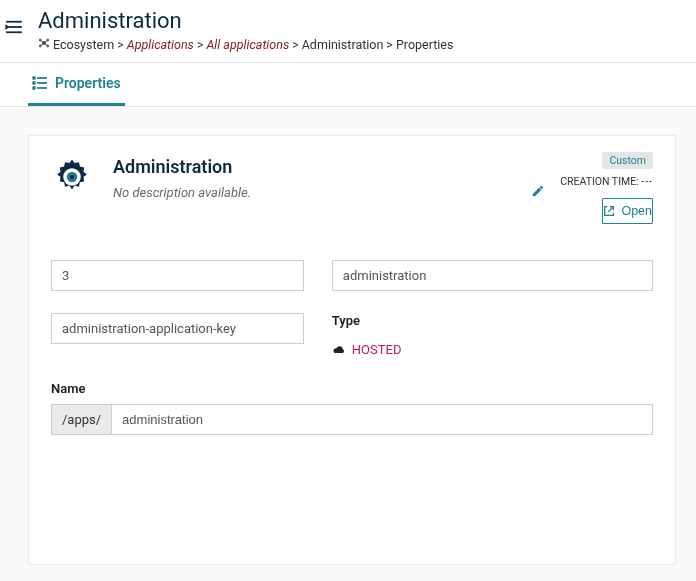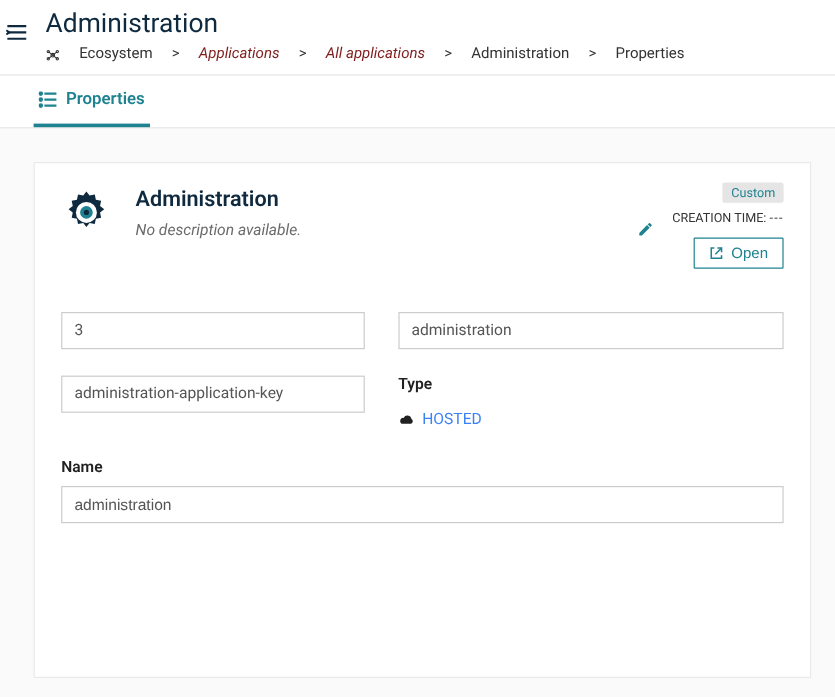--- a/index.html
+++ b/index.html
@@ -31,22 +31,22 @@
   .page-title {
     font-size: 22px;
     font-weight: 400;
     color: #0f2a3f;
     margin: 2px 0 4px 0;
   }
   .breadcrumb {
     font-size: 12.5px;
     color: #333;
     display: flex;
-    align-items: flex-end;
-    gap: 16px;
+    align-items: flex-start;
+    gap: 3px;
     flex-wrap: wrap;
   }
   .breadcrumb a { color: #7f1d1d; text-decoration: none; font-style: italic; }
   .breadcrumb .sep { color: #333; }
   .bc-icon { width: 12px; height: 12px; color: #333; }
 
   .tabsbar {
     border-top: 1px solid #e5e5e5;
     border-bottom: 1px solid #e5e5e5;
     background: #fff;
@@ -120,21 +120,21 @@
   }
   .ctime .lbl { color: #333; }
   .ctime .val { color: #333; letter-spacing: 1px; }
   .open-btn {
     display: inline-flex;
     align-items: center;
     gap: 6px;
     border: 1px solid #1f8290;
     color: #1f8290;
     background: #fff;
-    padding: 5px 12px;
+    padding: 5px 0;
     font-size: 12.5px;
     cursor: pointer;
     border-radius: 1px;
   }
   .open-btn svg { width: 12px; height: 12px; }
   .edit-icon {
     position: absolute;
     top: 48px;
     right: 130px;
     width: 14px; height: 14px;
@@ -164,21 +164,21 @@
     font-size: 13px;
     color: #555;
     font-family: inherit;
   }
   .input[readonly] { background: #fff; }
   .type-val {
     display: inline-flex;
     align-items: center;
     gap: 6px;
     font-size: 13px;
-    color: #3b82f6;
+    color: #be185d;
     padding-top: 6px;
   }
   .type-val svg { width: 14px; height: 12px; fill: #212121; }
 
   .full { grid-column: 1 / -1; }
   .path-row { display: flex; }
   .path-prefix {
     background: #eaeaea;
     border: 1px solid #ccc;
     border-right: none;
@@ -303,19 +303,20 @@
         <div class="type-val">
           <svg viewBox="0 0 16 12">
               <path d="M12.5 5A4 4 0 005 4a3 3 0 00-2 5.5h9A2.5 2.5 0 0012.5 5z"></path>
             </svg>
           <span>HOSTED</span>
         </div>
       </div>
       <div class="field full">
         <label>Name</label>
         <div class="path-row">
+          <span class="path-prefix">/apps/</span>
           <input class="path-input" readonly="" value="administration" style="">
         </div>
       </div>
     </div>
 
   </div>
 </div>
 
 </body></html>

